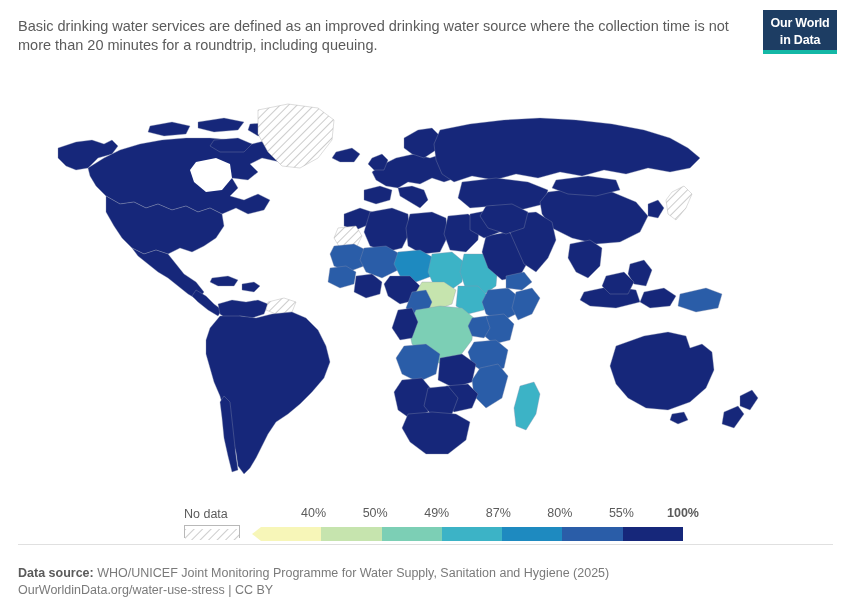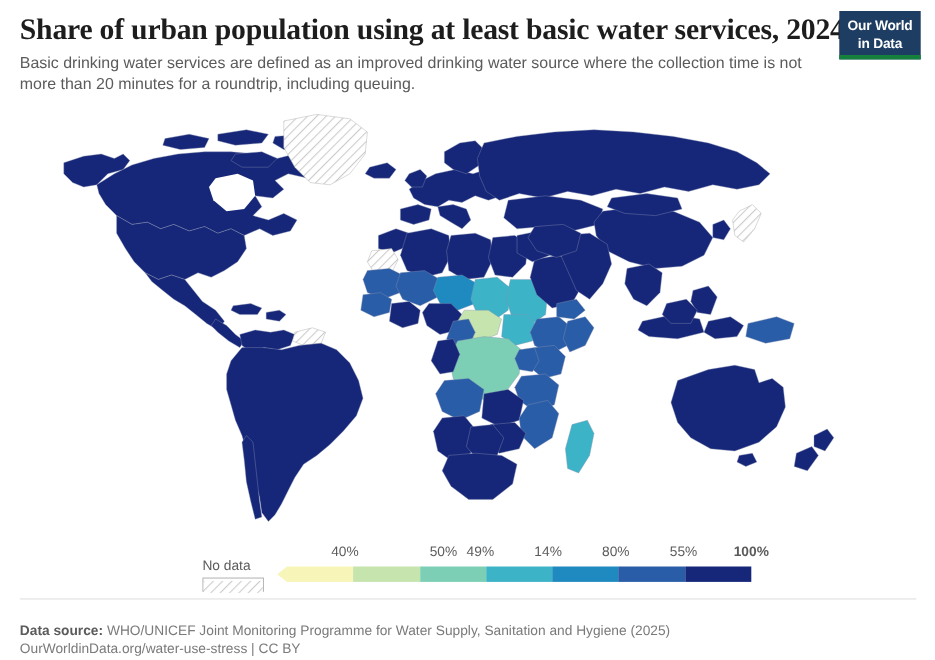--- a/index.html
+++ b/index.html
@@ -44,21 +44,21 @@
   
   #owid-logo {
     position: absolute;
     right: 13px;
     top: 10px;
     width: 74px;
     background: #1d3d63;
     padding: 6px 4px 0 4px;
     box-sizing: border-box;
     text-align: center;
-    border-bottom: 4px solid #15803d;
+    border-bottom: 4px solid #14b8a6;
   }
   #owid-logo .logo-line {
     color: #ffffff;
     font-family: "Liberation Sans", sans-serif;
     font-size: 12.5px;
     font-weight: 700;
     line-height: 14px;
     letter-spacing: -0.2px;
     display: block;
     padding-bottom: 3px;
@@ -112,21 +112,21 @@
   #nodata-swatch {
     margin-top: 4px;
     width: 56px;
     height: 13px;
     border: 1px solid #b8b8b8;
     box-sizing: border-box;
   }
   #scale-wrap {
     position: absolute;
     left: 243px;
-    top: 4px;
+    top: 16px;
     width: 440px;
     height: 46px;
   }
   #tick-row {
     position: relative;
     height: 18px;
   }
   .tick-label {
     position: absolute;
     font-size: 12.5px;
@@ -172,21 +172,20 @@
   }
   .footer-strong {
     font-weight: 700;
     color: #5b5b5b;
   }
 </style>
 </head>
 <body>
 
 <div id="header">
-  <h1 id="chart-title">Share of urban population using at least basic water services, 2024</h1>
   <p id="chart-subtitle">Basic drinking water services are defined as an improved drinking water source where the collection time is not more than 20 minutes for a roundtrip, including queuing.</p>
 </div>
 
 <div id="owid-logo">
   <span class="logo-line">Our World</span>
   <span class="logo-line">in Data</span>
 </div>
 
 <div id="map-area">
 <svg id="world-map" viewBox="0 0 850 390" xmlns="http://www.w3.org/2000/svg">
@@ -326,23 +325,23 @@
             <line x1="0" y1="0" x2="0" y2="6" stroke="#cccccc" stroke-width="2"></line>
           </pattern>
         </defs>
       </svg>
     </div>
   </div>
 
   <div id="scale-wrap">
     <div id="tick-row">
         <span class="tick-label" style="left: 70.5714px;">40%</span>
-        <span class="tick-label" style="left: 132.143px; margin-left: 28px;">50%</span>
+        <span class="tick-label" style="left: 132.143px;">50%</span>
         <span class="tick-label" style="left: 193.714px;">49%</span>
-        <span class="tick-label" style="left: 255.286px;">14%</span>
+        <span class="tick-label" style="left: 255.286px;">87%</span>
         <span class="tick-label" style="left: 316.857px;">80%</span>
         <span class="tick-label" style="left: 378.429px;">55%</span>
         <span class="tick-label" style="left: 440px; font-weight: bold;">100%</span>
       </div>
     <div id="bins-row">
       <div id="bin-cap" style="border-right: 9px solid rgb(247, 246, 184);"></div>
     <div class="bin" style="background: rgb(247, 246, 184);"></div>
         <div class="bin" style="background: rgb(198, 228, 174);"></div>
         <div class="bin" style="background: rgb(124, 207, 181);"></div>
         <div class="bin" style="background: rgb(60, 179, 198);"></div>

